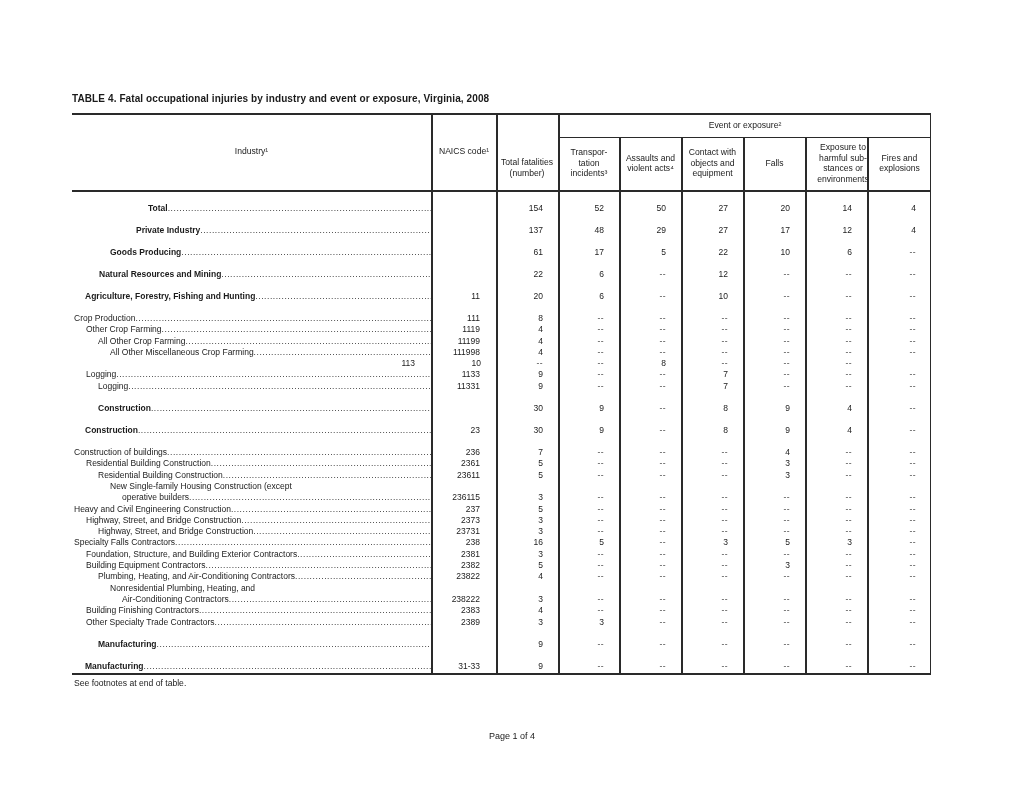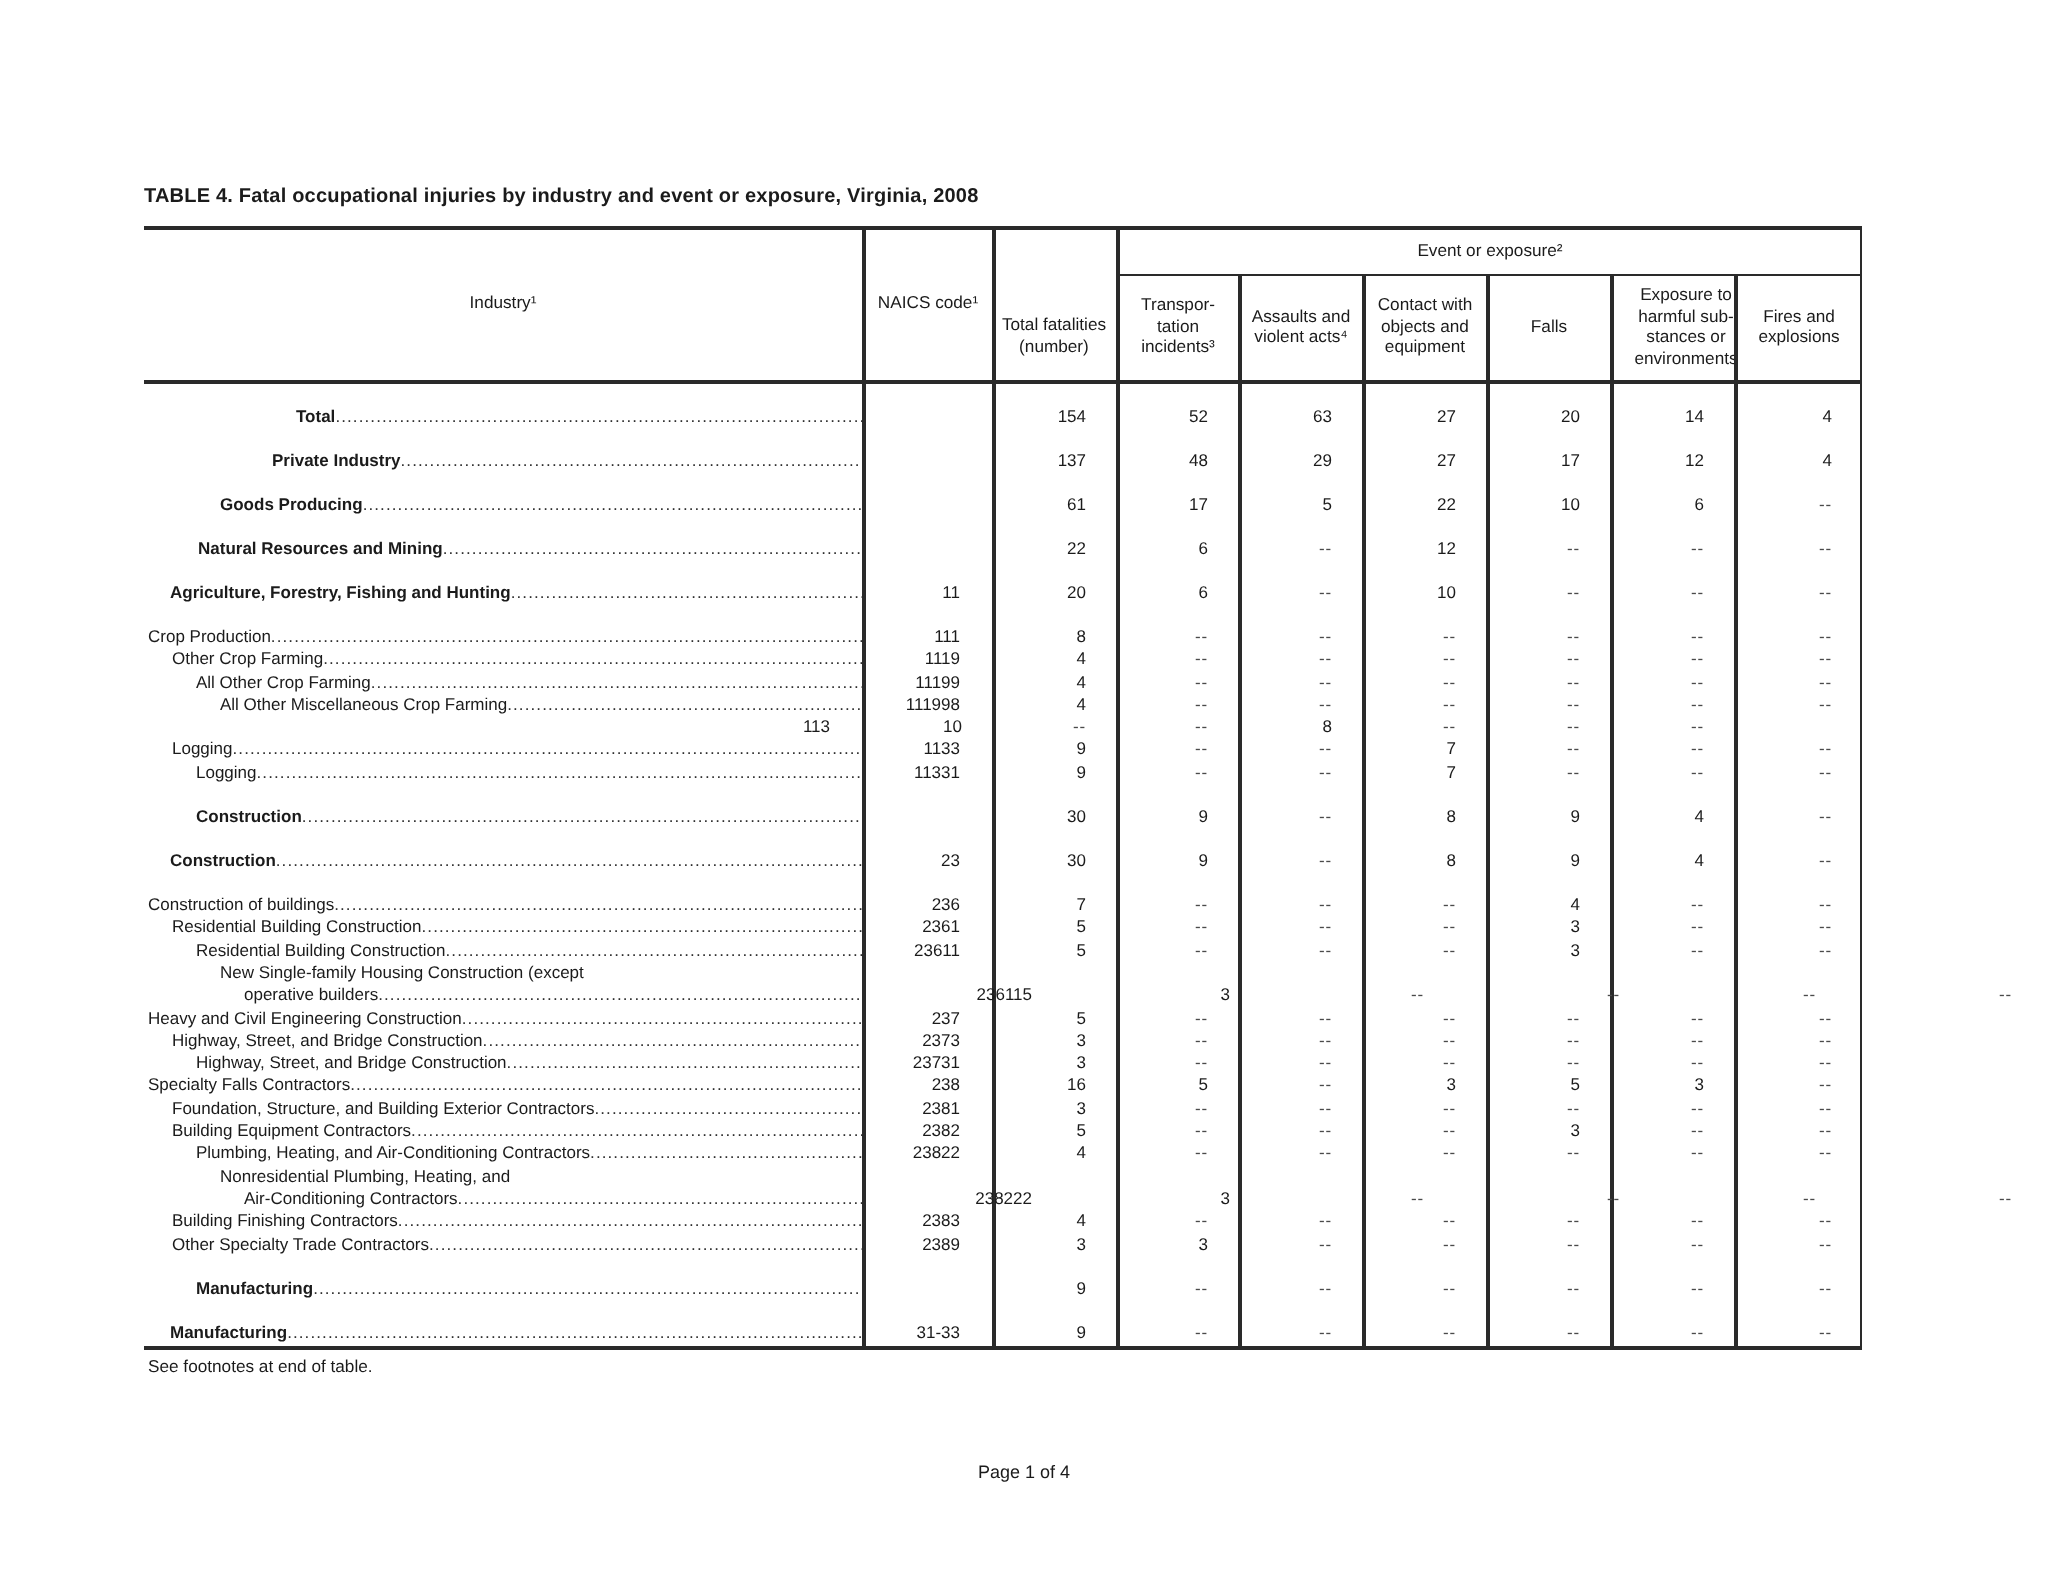--- a/index.html
+++ b/index.html
@@ -43,21 +43,21 @@
   
   .tbody{position:absolute;left:72px;top:192px;width:859px;font-size:8.5px;}
   .spacer{height:11px;}
   .trow{
     display:grid;
     grid-template-columns:359px 65px 62px 61px 62px 62px 62px 62px 64px;
   }
   .trow.normal{height:11.3px;line-height:11.3px;}
   .trow.bold{height:11px;line-height:11px;}
   .trow.bold .lt{font-weight:700;}
-  .trow.wrap2{height:22.6px;line-height:11.3px;gap:36px;}
+  .trow.wrap2{height:22.6px;line-height:11.3px;}
   .icell{overflow:hidden;}
   .iline{display:flex;align-items:baseline;overflow:hidden;}
   .lt{white-space:nowrap;}
   .dots{flex:1;overflow:hidden;white-space:nowrap;color:#2e2e2e;}
   .dots::after{
     content:"......................................................................................................................................................................................................................................................................................................";
     letter-spacing:.55px;
   }
   .num{text-align:right;padding-right:15px;align-self:end;white-space:nowrap;}
   .num.dash{color:#4a4a4a;letter-spacing:.4px;}
@@ -113,21 +113,21 @@
       <div class="trow bold">
         <div class="icell">
           <div class="iline" style="padding-left: 76px;">
             <span class="lt">Total</span>
             <span class="dots"></span>
           </div>
         </div>
         <div class="num naics"></div>
         <div class="num ">154</div>
         <div class="num ">52</div>
-        <div class="num ">63</div>
+        <div class="num ">50</div>
         <div class="num ">27</div>
         <div class="num ">20</div>
         <div class="num ">14</div>
         <div class="num ">4</div>
       </div>
       <div class="spacer"></div>
       <div class="trow bold">
         <div class="icell">
           <div class="iline" style="padding-left: 64px;">
             <span class="lt">Private Industry</span>

